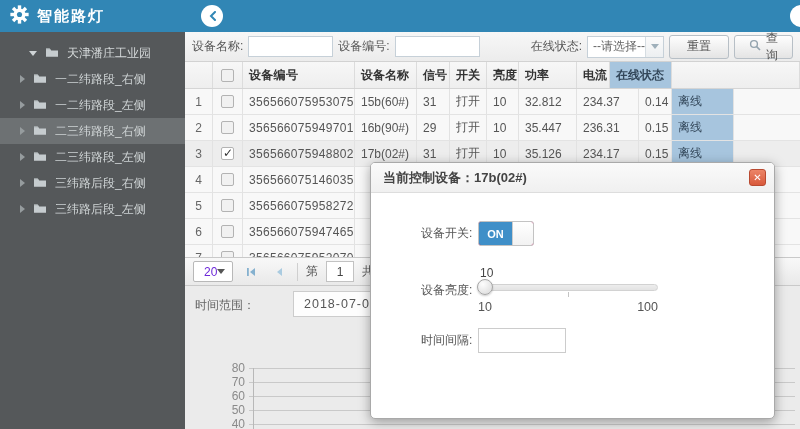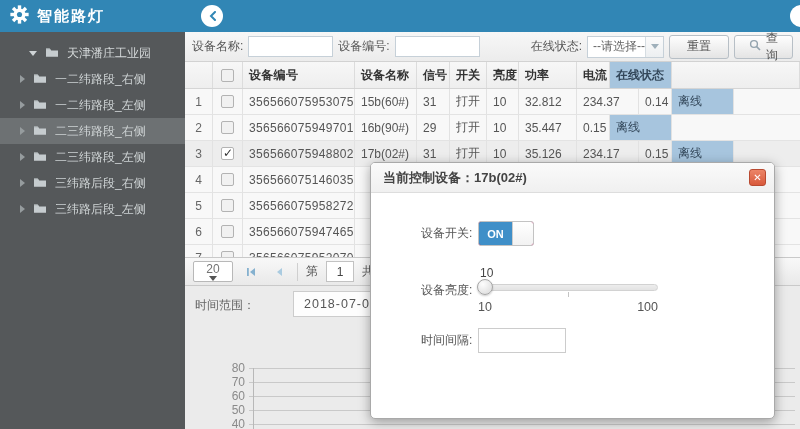--- a/index.html
+++ b/index.html
@@ -54,21 +54,21 @@
   .c-cu { width:33px; }
   .c-st { width:62px; }
   .c-fill { flex:1; border-right:none; }
   .c-st:not(:empty) { background:#a7c5de; color:#33475a; }
   .checkbox { width:13px; height:13px; border:1px solid #b3b3b3; background:#f1f1f1; border-radius:2px; position:relative; cursor:pointer; }
   .checkbox.checked { background:#fff; }
   .checkbox.checked::after { content:"✓"; position:absolute; left:1px; top:-2px; font-size:12px; font-weight:bold; color:#333; }
 
   
   .pager { position:absolute; left:0; top:257px; width:615px; height:29px; background:linear-gradient(#f8f8f8,#e9e9e9); border-top:1px solid #c9c9c9; border-bottom:1px solid #c9c9c9; display:flex; align-items:center; padding:0 8px; gap:8px; z-index:5; }
-  .psize { width:40px; height:21px; border:1px solid #b8b8b8; background:#fff; border-radius:2px; display:flex; align-items:center; justify-content:space-between; padding:0 16px; cursor:pointer; color:#737373;flex-direction:column; }
+  .psize { width:40px; height:21px; border:1px solid #b8b8b8; background:#fff; border-radius:2px; display:flex; align-items:center; justify-content:space-between; padding:0 10px; cursor:pointer; color:#6d28d9; }
   .psize .chev-down { border-top-color:#555; }
   .pnav { width:20px; height:20px; display:flex; align-items:center; justify-content:center; cursor:pointer; }
   .pager-sep { width:1px; height:18px; background:#cfcfcf; }
   .ptxt { color:#555; }
   .pinput { width:28px; height:21px; border:1px solid #c2c2c2; background:#fff; text-align:center; font-size:12px; font-family:inherit; color:#444; }
 
   
   .timerange { position:absolute; left:0; top:290px; width:615px; height:28px; }
   .timerange .lbl { position:absolute; left:10px; top:7px; color:#666; }
   .date { position:absolute; left:108px; top:1px; width:120px; height:26px; border:1px solid #cccccc; background:#fdfdfd; padding:0 0 0 10px; font-size:12.5px; font-family:inherit; color:#555; letter-spacing:1px; }
@@ -255,20 +255,21 @@
         <span class="cell c-no">2</span>
         <span class="cell c-cb">
             <span class="checkbox"></span>
           </span>
         <span class="cell c-dev">356566075949701</span>
           <span class="cell c-name">16b(90#)</span>
           <span class="cell c-sig">29</span>
           <span class="cell c-sw">打开</span>
           <span class="cell c-br">10</span>
           <span class="cell c-pw">35.447</span>
+          <span class="cell c-vl">236.31</span>
           <span class="cell c-cu">0.15</span>
           <span class="cell c-st">离线</span>
           <span class="cell c-fill"></span>
       </div>
       <div class="g-row selected">
         <span class="cell c-no">3</span>
         <span class="cell c-cb">
             <span class="checkbox checked"></span>
           </span>
         <span class="cell c-dev">356566075948802</span>

